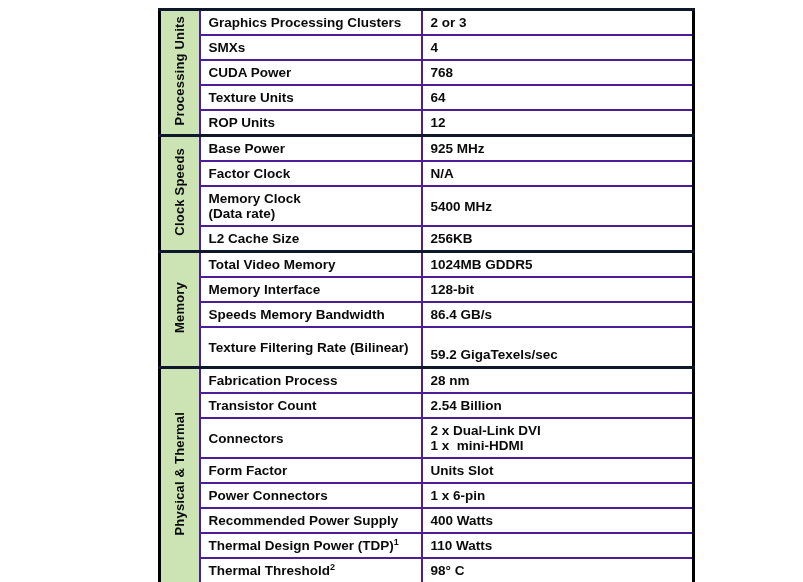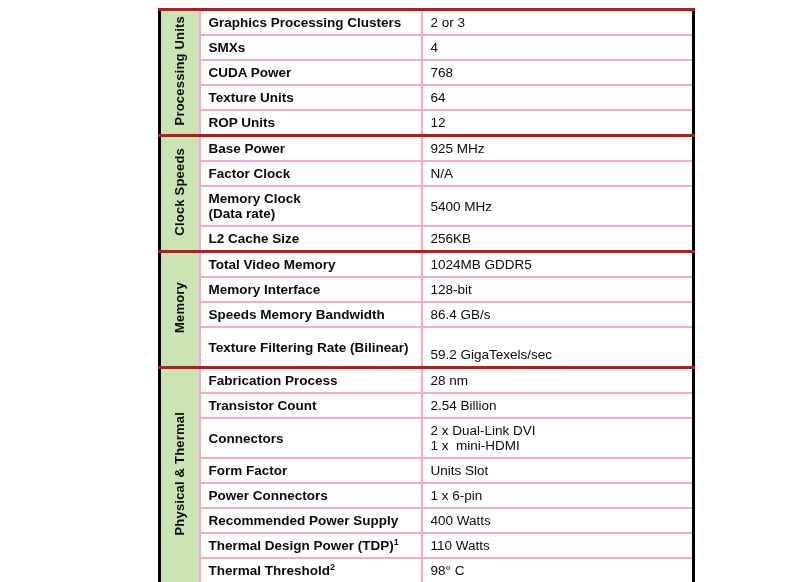--- a/index.html
+++ b/index.html
@@ -20,45 +20,45 @@
   table.spec-table {
     border-collapse: collapse;
     table-layout: fixed;
     width: 534px;
     border: 3px solid #000;
   }
   col.c-section { width: 40px; }
   col.c-name    { width: 222px; }
   col.c-value   { width: 272px; }
   td {
-    border: 2px solid #f9a8d4;
+    border: 2px solid #4c1d95;
     padding: 4px 9px 4px 8px;
     font-size: 13.5px;
     line-height: 15px;
     vertical-align: middle;
     overflow: hidden;
   }
-  tr.section-start td { border-top: 3px solid #b91c1c; }
+  tr.section-start td { border-top: 3px solid #0f172a; }
   td.section-cell {
     padding: 0;
     text-align: center;
     vertical-align: middle;
     background: #cce3b3;
   }
   .section-label {
     display: inline-block;
     writing-mode: vertical-rl;
     transform: rotate(180deg);
     font-weight: bold;
     font-size: 13px;
     letter-spacing: 0.2px;
     white-space: nowrap;
   }
   td.name-cell { font-weight: bold; }
-  td.value-cell { font-weight: normal; margin-left: 22px; }
+  td.value-cell { font-weight: bold; margin-left: 22px; }
   .line {
     display: block;
     min-height: 15px;
     white-space: pre-wrap;
   }
   .line sup {
     font-size: 9px;
     line-height: 0;
     font-weight: bold;
   }

